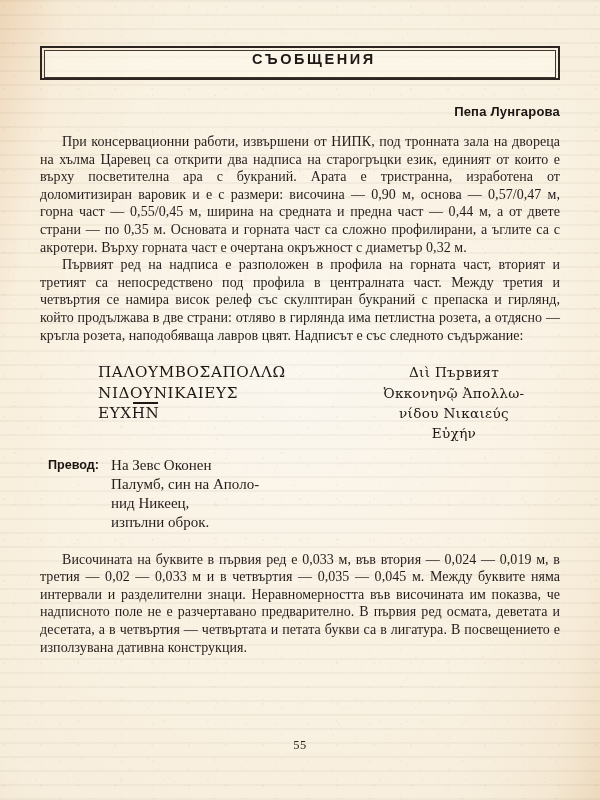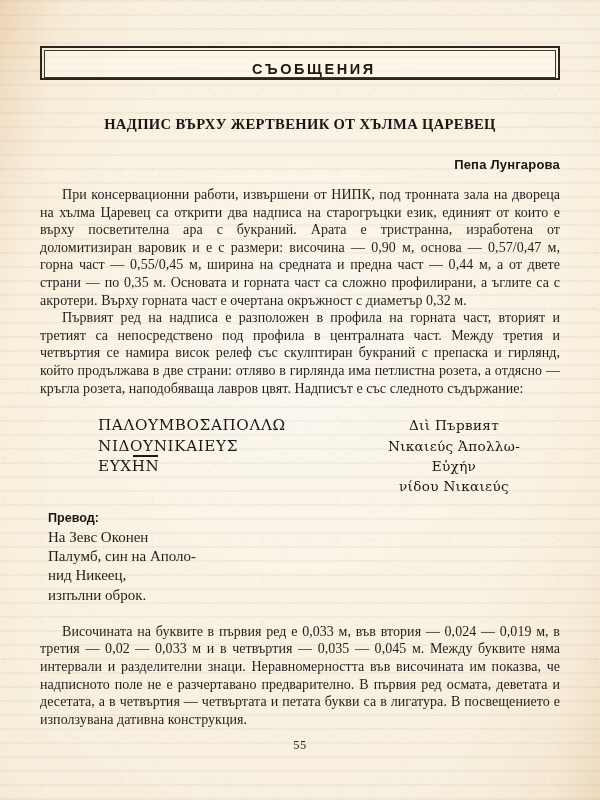--- a/index.html
+++ b/index.html
@@ -88,21 +88,21 @@
     height: 34px;
     border: 2.5px solid #2b2420;
     padding: 2px;
     box-sizing: border-box;
     background: transparent;
   }
   .banner-inner {
     height: 100%;
     border: 1px solid #40372f;
     display: flex;
-    align-items: flex-end;
+    align-items: flex-start;
     justify-content: center;
     background: rgba(255,252,242,0.45);
     padding-left: 28px;
   }
   .banner-title {
     font-family: "Liberation Sans", "DejaVu Sans", sans-serif;
     font-weight: 700;
     font-size: 14.5px;
     letter-spacing: 2.6px;
     color: #1d1715;
@@ -192,21 +192,20 @@
     height: 1.4px;
     background: #1d1715;
   }
 
   
   .translation {
     margin-top: 12px;
     display: flex;
     align-items: flex-start;
     padding-left: 8px;
-    flex-direction: column;
   }
   .translation-label {
     font-family: "Liberation Sans", "DejaVu Sans", sans-serif;
     font-weight: 700;
     font-size: 12.6px;
     line-height: 19.2px;
     color: #1b1513;
     flex: 0 0 auto;
     padding-right: 12px;
   }
@@ -243,21 +242,20 @@
   <div class="showthrough"></div>
 
   <div class="content">
 
     <div class="banner">
       <div class="banner-inner">
         <span class="banner-title">СЪОБЩЕНИЯ</span>
       </div>
     </div>
 
-    <div class="article-title">НАДПИС ВЪРХУ ЖЕРТВЕНИК ОТ ХЪЛМА ЦАРЕВЕЦ</div>
 
     <div class="author">Пепа Лунгарова</div>
 
     <div class="body-block">
       <p class="para">При консервационни работи, извършени от НИПК, под тронната зала на двореца на хълма Царевец са открити два надписа на старогръцки език, единият от които е върху посветителна ара с букраний. Арата е тристранна, изработена от доломитизиран варовик и е с размери: височина — 0,90 м, основа — 0,57/0,47 м, горна част — 0,55/0,45 м, ширина на средната и предна част — 0,44 м, а от двете страни — по 0,35 м. Основата и горната част са сложно профилирани, а ъглите са с акротери. Върху горната част е очертана окръжност с диаметър 0,32 м.</p>
       <p class="para">Първият ред на надписа е разположен в профила на горната част, вторият и третият са непосредствено под профила в централната част. Между третия и четвъртия се намира висок релеф със скулптиран букраний с препаска и гирлянд, който продължава в две страни: отляво в гирлянда има петлистна розета, а отдясно — кръгла розета, наподобяваща лавров цвят. Надписът е със следното съдържание:</p>
     </div>
 
     <div class="inscription">
 
@@ -265,23 +263,23 @@
 
         <div class="greek-maj">ΠΑΛΟΥΜΒΟΣΑΠΟΛΛΩ</div>
 
         <div class="greek-maj">ΝΙΔΟΥΝΙΚΑΙΕΥΣ</div>
 
         <div class="greek-maj"><span>ΕΥΧ</span><span class="lig">ΗΝ</span><span></span></div>
       </div>
 
       <div class="col-minuscule">
         <div class="greek-min">Διὶ Първият</div>
-        <div class="greek-min">Νικαιεύς Ἀπολλω-</div>
+        <div class="greek-min">Ὀκκονηνῷ Ἀπολλω-</div>
+        <div class="greek-min">νίδου Νικαιεύς</div>
         <div class="greek-min">Εὐχήν</div>
-        <div class="greek-min">νίδου Νικαιεύς</div>
       </div>
 
     </div>
 
     <div class="translation">
       <div class="translation-label">Превод:</div>
       <div class="translation-lines">
         <div>На Зевс Оконен</div>
         <div>Палумб, син на Аполо-</div>
         <div>нид Никеец,</div>

